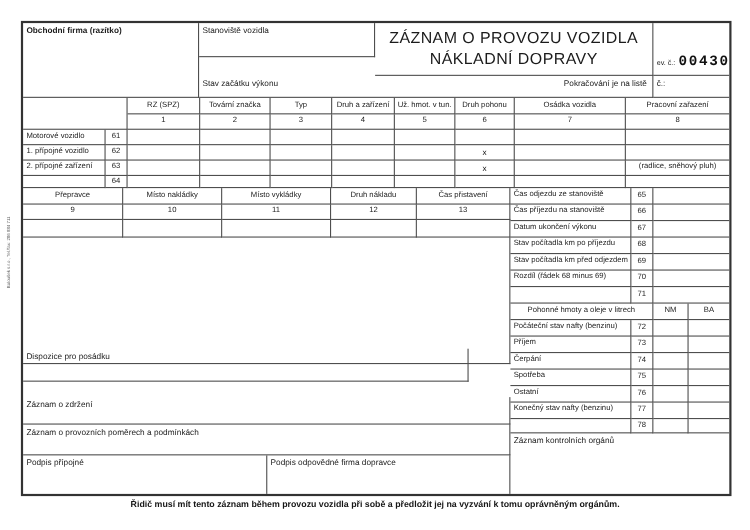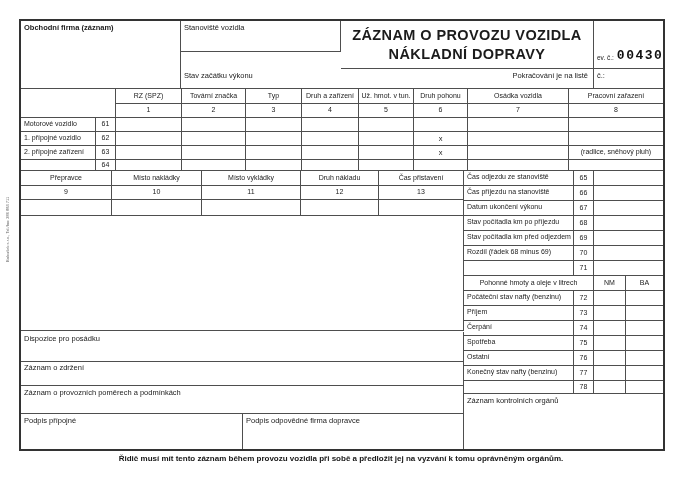--- a/index.html
+++ b/index.html
@@ -9,39 +9,39 @@
         box-sizing:border-box;border:2px solid #333;background:#fff}
   .c{position:absolute;box-sizing:border-box;border-right:1px solid #4e4e4e;
      border-bottom:1px solid #4e4e4e;font-size:7.5px;line-height:1.25;color:#1b1b1b;
      padding:2px 3px;overflow:hidden;white-space:nowrap}
   .ctr{display:flex;align-items:center;justify-content:center;text-align:center;padding:0}
   .er{border-right:none}
   .eb{border-bottom:none}
   .sm{font-size:7px}
   .b{font-weight:bold}
   .titlebox{display:flex;flex-direction:column;align-items:center;justify-content:center;padding:0}
-  .titlebox div{font-weight:bold;font-size:14.5px;letter-spacing:.4px;line-height:1.3}
+  .titlebox div{font-weight:normal;font-size:14.5px;letter-spacing:.4px;line-height:1.3}
   .evbox{display:flex;align-items:flex-end;padding:0 2px 4px 3px}
   .evlab{font-size:6.5px;color:#222;margin-right:3px;padding-bottom:2px}
   .evnum{font-family:"Liberation Mono","DejaVu Sans Mono",monospace;font-size:13px;
          font-weight:600;letter-spacing:1.5px;color:#111}
   .split{display:flex;justify-content:space-between;align-items:flex-start}
   .footer{position:absolute;left:20px;top:454px;width:642px;text-align:center;
           font-size:8px;font-weight:bold;color:#161616}
   .imprint{position:absolute;left:5px;top:262px;transform:rotate(-90deg);
            transform-origin:0 0;font-size:4px;color:#666;white-space:nowrap}
 </style>
 </head>
 <body>
 
 <div class="imprint">Baloušek s.r.o., Tel./fax: 286 884 711</div>
 
 <div class="form">
 
-  <div class="c b" style="left:0;top:0;width:160px;height:68px"><span>Obchodní firma (záznam)</span></div>
+  <div class="c b" style="left:0;top:0;width:160px;height:68px"><span>Obchodní firma (razítko)</span></div>
   <div class="c" style="left:160px;top:0;width:160px;height:31px"><span>Stanoviště vozidla</span></div>
   <div class="c titlebox" style="left:320px;top:0;width:253px;height:48px">
     <div>ZÁZNAM O PROVOZU VOZIDLA</div>
     <div>NÁKLADNÍ DOPRAVY</div>
   </div>
   <div class="c er evbox" style="left:573px;top:0;width:69px;height:48px">
     <span class="evlab">ev. č.:</span>
     <span class="evnum">0043001</span>
   </div>
   <div class="c split" style="left:160px;top:48px;width:413px;height:20px">
@@ -126,21 +126,21 @@
   <div class="c ctr sm" style="left:358px;top:165px;width:85px;height:14px">13</div>
 
   <div class="c" style="left:0;top:179px;width:91px;height:16px"></div>
   <div class="c" style="left:91px;top:179px;width:90px;height:16px"></div>
   <div class="c" style="left:181px;top:179px;width:99px;height:16px"></div>
   <div class="c" style="left:280px;top:179px;width:78px;height:16px"></div>
   <div class="c" style="left:358px;top:179px;width:85px;height:16px"></div>
 
   <div class="c" style="left:0;top:195px;width:443px;height:115px"></div>
 
-  <div class="c" style="left:0;top:311px;width:443px;height:30px"><span>Dispozice pro posádku</span></div>
+  <div class="c" style="left:0;top:296px;width:405px;height:30px"><span>Dispozice pro posádku</span></div>
   <div class="c" style="left:0;top:365px;width:443px;height:28px"><span>Záznam o provozních poměrech a podmínkách</span></div>
   <div class="c" style="left:0;top:340px;width:443px;height:25px"><span>Záznam o zdržení</span></div>
   <div class="c eb" style="left:0;top:393px;width:222px;height:35px"><span>Podpis přípojné</span></div>
   <div class="c eb" style="left:222px;top:393px;width:221px;height:35px"><span>Podpis odpovědné firma dopravce</span></div>
 
   <div class="c sm" style="left:443px;top:150px;width:110px;height:15px">Čas odjezdu ze stanoviště</div>
   <div class="c ctr sm" style="left:553px;top:150px;width:20px;height:15px">65</div>
   <div class="c er" style="left:573px;top:150px;width:69px;height:15px"></div>
 
   <div class="c sm" style="left:443px;top:165px;width:110px;height:15px">Čas příjezdu na stanoviště</div>

